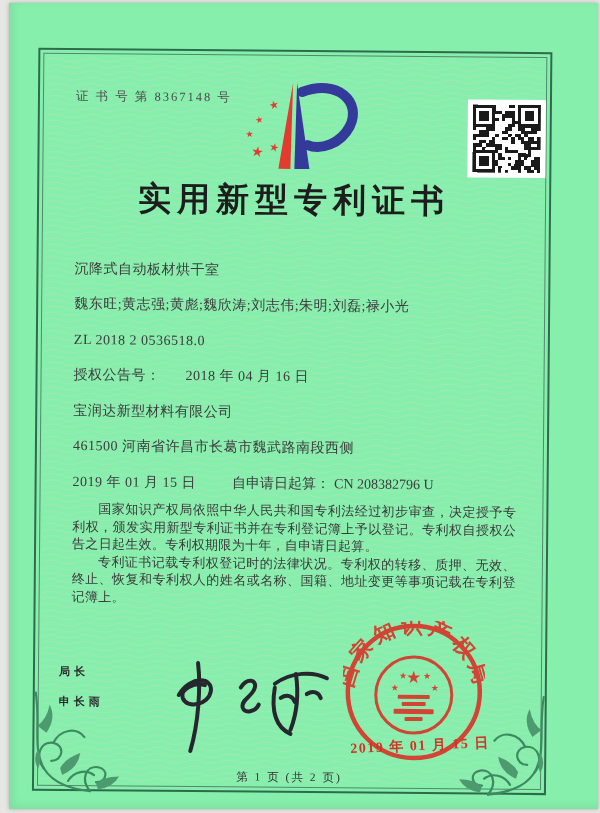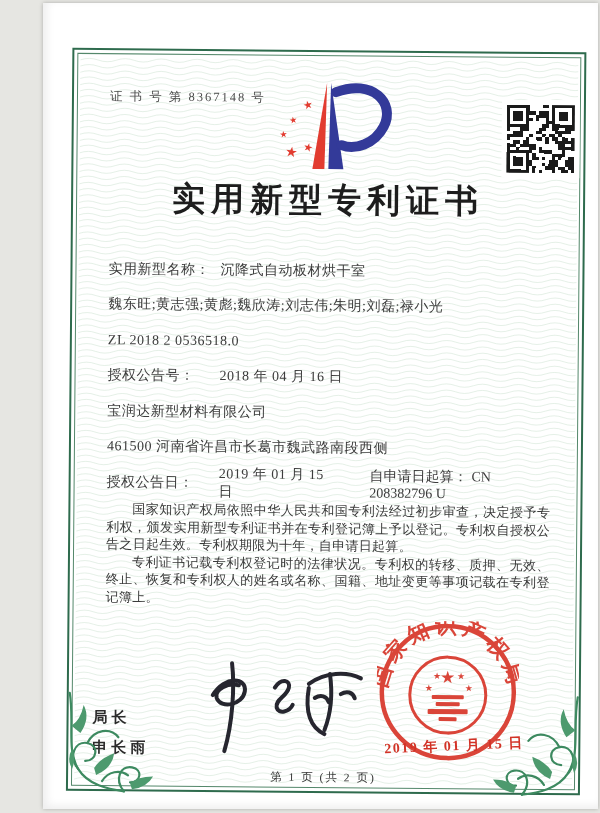--- a/index.html
+++ b/index.html
@@ -1,19 +1,19 @@
 <!DOCTYPE html>
 <html><head>
 <meta charset="utf-8">
 <style>
   html,body{margin:0;padding:0;}
   body{width:600px;height:813px;background:#dcdcd8;font-family:"Liberation Serif","DejaVu Serif",serif;}
   .photo{position:relative;width:600px;height:813px;background:#e6e6e2;overflow:hidden;}
-  .paper{position:absolute;left:9px;top:3px;right:2px;bottom:4px;background:#ffffff;
-         box-shadow:inset 4px -3px 8px rgba(0,0,0,.07), 0 0 4px rgba(0,0,0,.25);margin-left:34px;}
+  .paper{position:absolute;left:9px;top:3px;right:2px;bottom:4px;background:#86efac;
+         box-shadow:inset 4px -3px 8px rgba(0,0,0,.07), 0 0 4px rgba(0,0,0,.25);}
   .tilt{position:absolute;inset:0;transform:rotate(.5deg);transform-origin:50% 40%;}
   .frame{position:absolute;left:27px;top:47px;width:514px;height:743px;}
   .frame-outer{position:absolute;inset:0;border:2.5px solid #2e6b4d;}
   .frame-inner{position:absolute;inset:5px;border:1.2px solid #54886b;}
   .guilloche{position:absolute;inset:8px;z-index:0;}
   .content{position:absolute;inset:0;z-index:2;}
   .cert-no{position:absolute;left:38px;top:40px;font-size:12.5px;letter-spacing:2px;color:#4c4c4c;}
   .logo{position:absolute;left:188px;top:26px;width:152px;height:110px;}
   .qr{position:absolute;left:430px;top:48px;width:78px;height:78px;background:#fff;}
   .qr svg{position:absolute;inset:5px;}
@@ -21,22 +21,22 @@
          letter-spacing:6px;color:#1d1d1d;font-weight:600;}
   .fields{position:absolute;left:38px;right:26px;top:203px;}
   .row{height:35.5px;display:flex;align-items:center;font-size:14px;color:#3c3c3c;}
   .flabel{width:112px;flex:0 0 112px;letter-spacing:.5px;}
   .fvalue{letter-spacing:.5px;}
   .pair2{margin-left:36px;}
   .pair2 .flabel2{margin-right:4px;}
   .paras{position:absolute;left:38px;right:32px;top:452px;font-size:13px;line-height:17.6px;
          color:#3a3a3a;text-align:justify;}
   .paras p{margin:0;text-indent:2em;letter-spacing:.3px;}
-  .director{position:absolute;left:26px;top:654px;font-family:"Liberation Sans","DejaVu Sans",sans-serif;
-            font-size:15px;font-weight:700;letter-spacing:4px;color:#2b2b2b;line-height:30px;}
+  .director{position:absolute;left:26px;top:608px;font-family:"Liberation Sans","DejaVu Sans",sans-serif;
+            font-size:11px;font-weight:700;letter-spacing:4px;color:#2b2b2b;line-height:30px;}
   .signature{position:absolute;left:120px;top:602px;width:195px;height:120px;}
   .seal{position:absolute;left:310px;top:570px;width:142px;height:142px;opacity:.93;}
   .seal-date{position:absolute;left:318px;top:686px;color:#d23327;font-size:14px;
              letter-spacing:1.5px;transform:rotate(-3deg);font-weight:600;}
   .footer{position:absolute;left:0;right:0;top:720px;text-align:center;font-size:11.5px;
           letter-spacing:2px;color:#333;}
   .flourish{position:absolute;width:112px;height:112px;bottom:-6px;z-index:3;}
   .fl-left{left:-4px;}
   .fl-right{right:-4px;transform:scaleX(-1);}
 </style>
@@ -456,41 +456,39 @@
                 <rect x="17" y="20" width="1" height="1" fill="#1a1a1a"></rect>
                 <rect x="18" y="20" width="1" height="1" fill="#1a1a1a"></rect>
                 <rect x="20" y="20" width="1" height="1" fill="#1a1a1a"></rect>
               </svg>
       </div>
 
       <div class="title">实用新型专利证书</div>
 
       <div class="fields">
         <div class="row">
-          <span class="flabel">实用新型名称：</span>
           <span class="fvalue">沉降式自动板材烘干室</span>
         </div>
         <div class="row">
           <span class="fvalue">魏东旺;黄志强;黄彪;魏欣涛;刘志伟;朱明;刘磊;禄小光</span>
         </div>
         <div class="row">
           <span class="fvalue">ZL 2018 2 0536518.0</span>
         </div>
         <div class="row">
           <span class="flabel">授权公告号：</span>
           <span class="fvalue">2018 年 04 月 16 日</span>
         </div>
         <div class="row">
           <span class="fvalue">宝润达新型材料有限公司</span>
         </div>
         <div class="row">
           <span class="fvalue">461500 河南省许昌市长葛市魏武路南段西侧</span>
         </div>
         <div class="row">
-          <span class="flabel">授权公告日：</span>
           <span class="fvalue">2019 年 01 月 15 日</span>
           <span class="pair2"><span class="flabel2">自申请日起算：</span><span>CN 208382796 U</span></span>
         </div>
       </div>
 
       <div class="paras">
         <p>国家知识产权局依照中华人民共和国专利法经过初步审查，决定授予专利权，颁发实用新型专利证书并在专利登记簿上予以登记。专利权自授权公告之日起生效。专利权期限为十年，自申请日起算。</p>
         <p>专利证书记载专利权登记时的法律状况。专利权的转移、质押、无效、终止、恢复和专利权人的姓名或名称、国籍、地址变更等事项记载在专利登记簿上。</p>
       </div>
 

